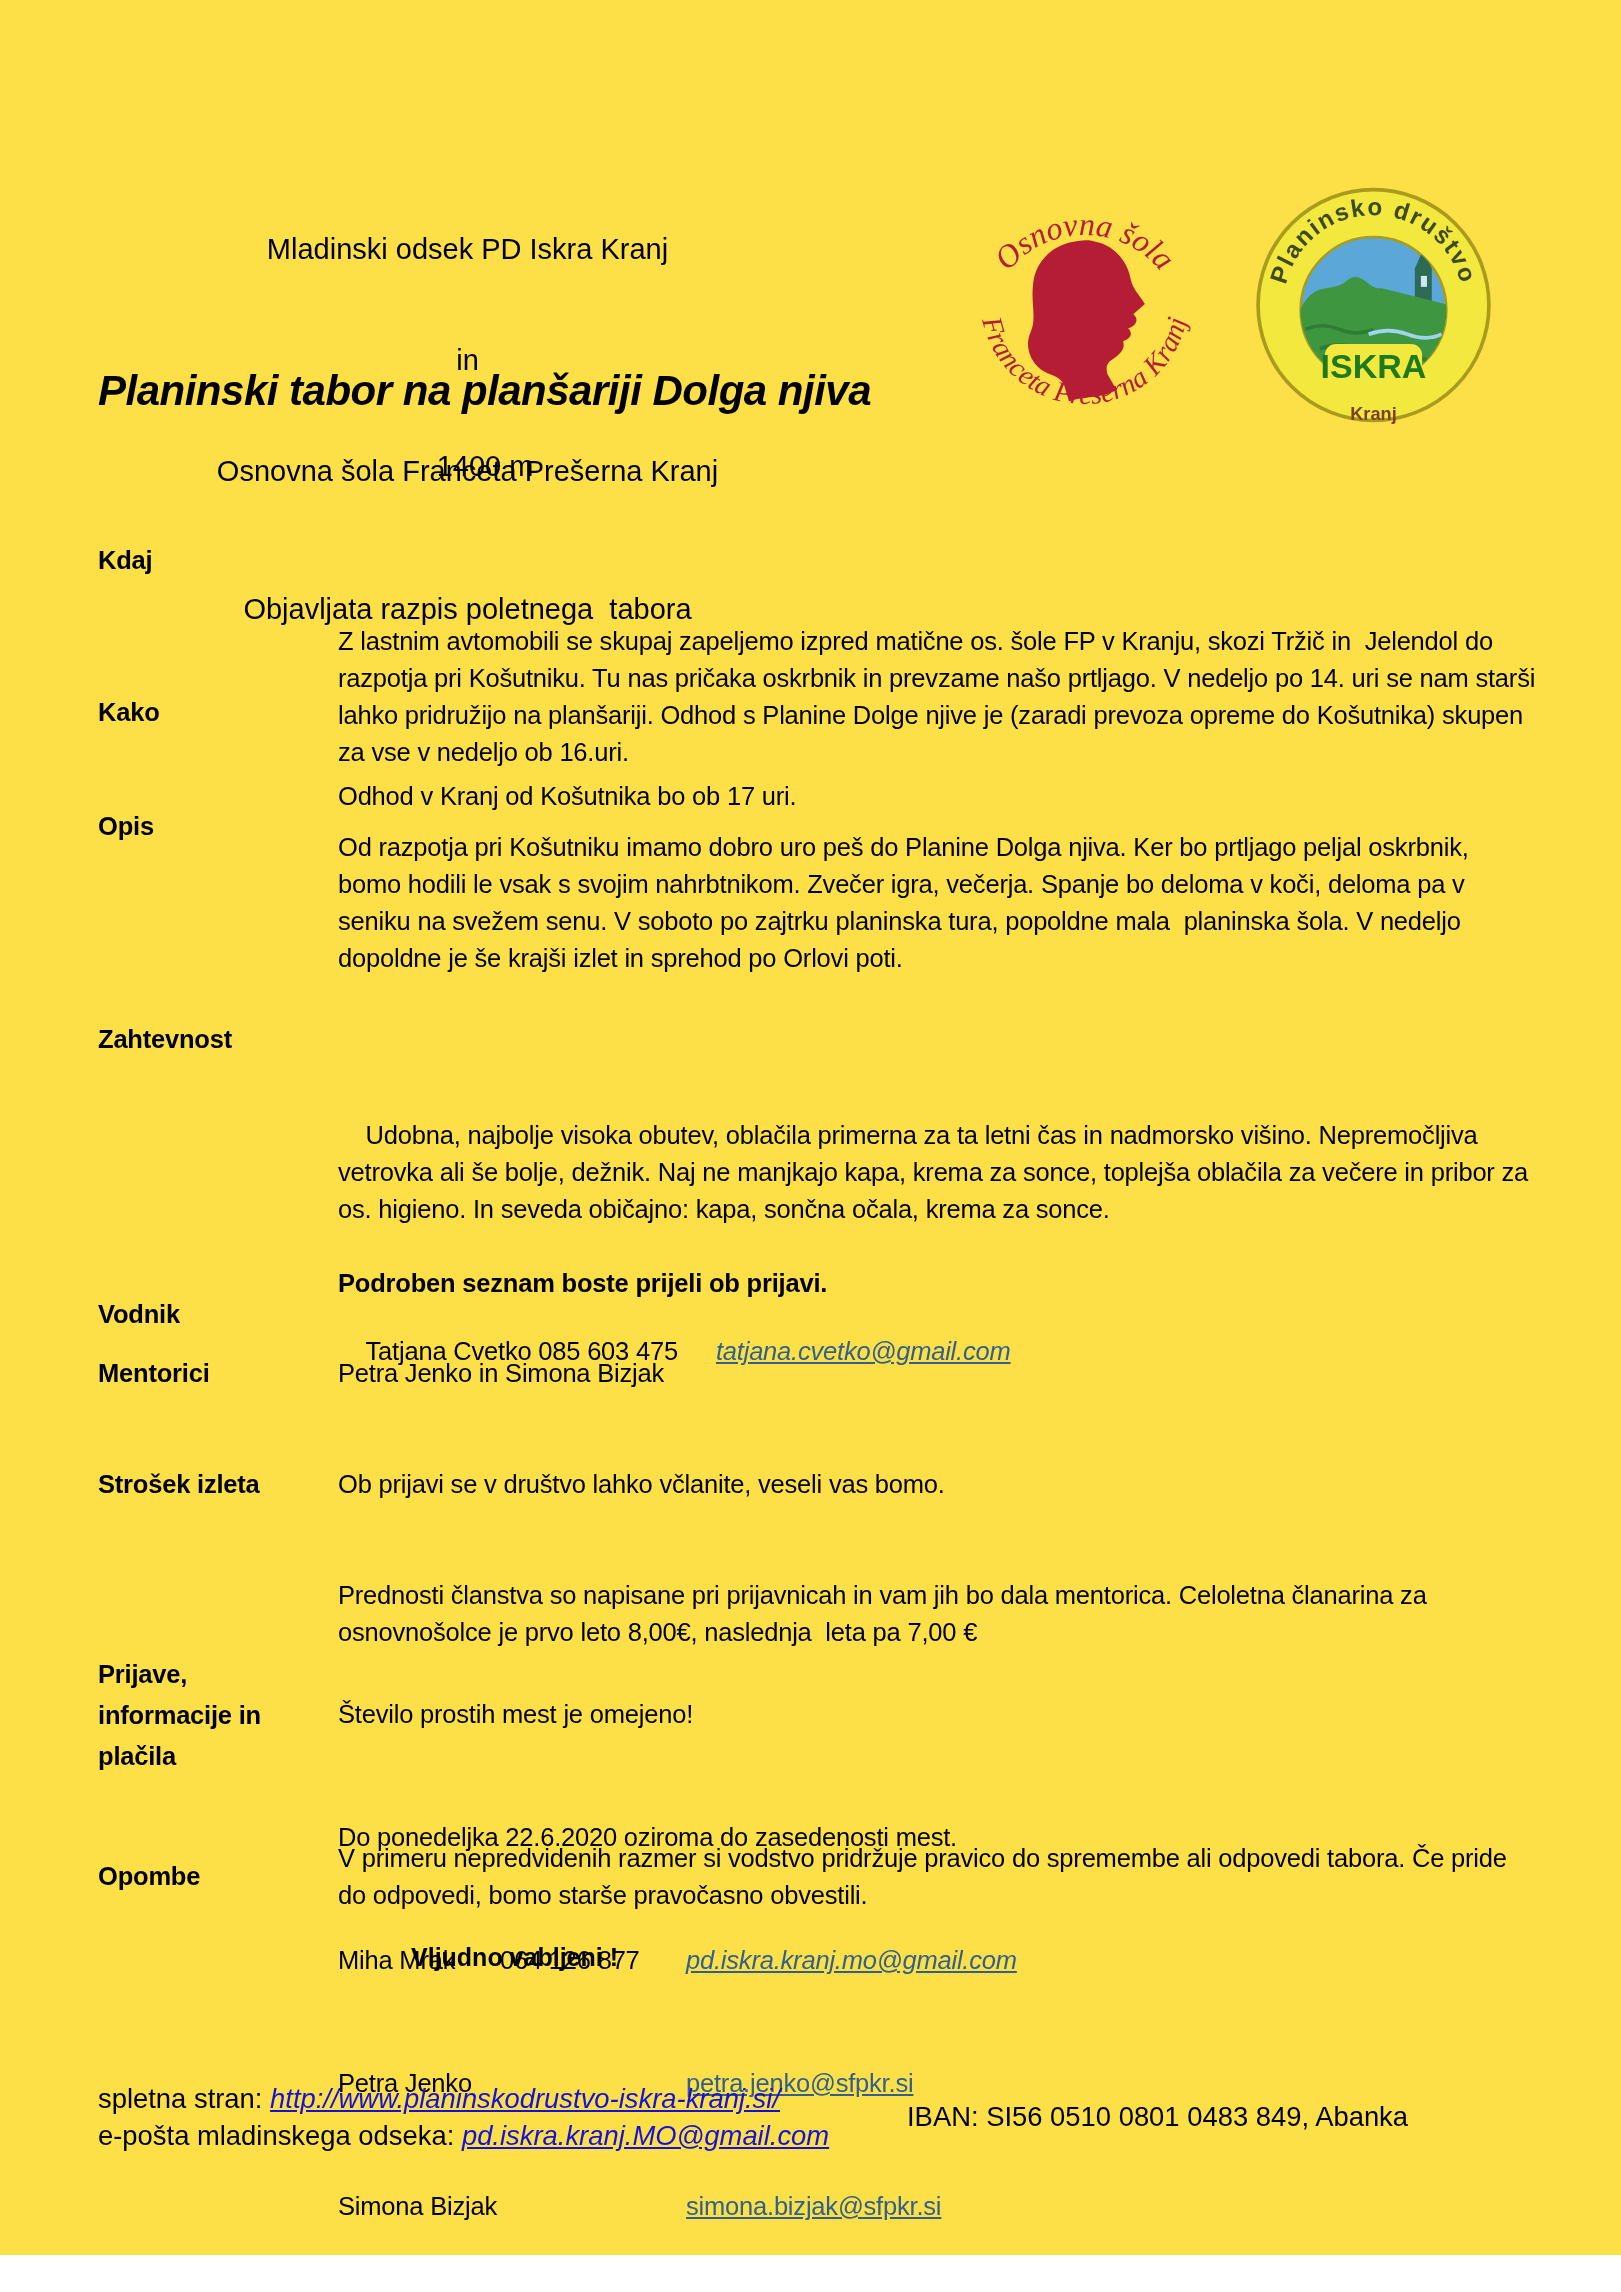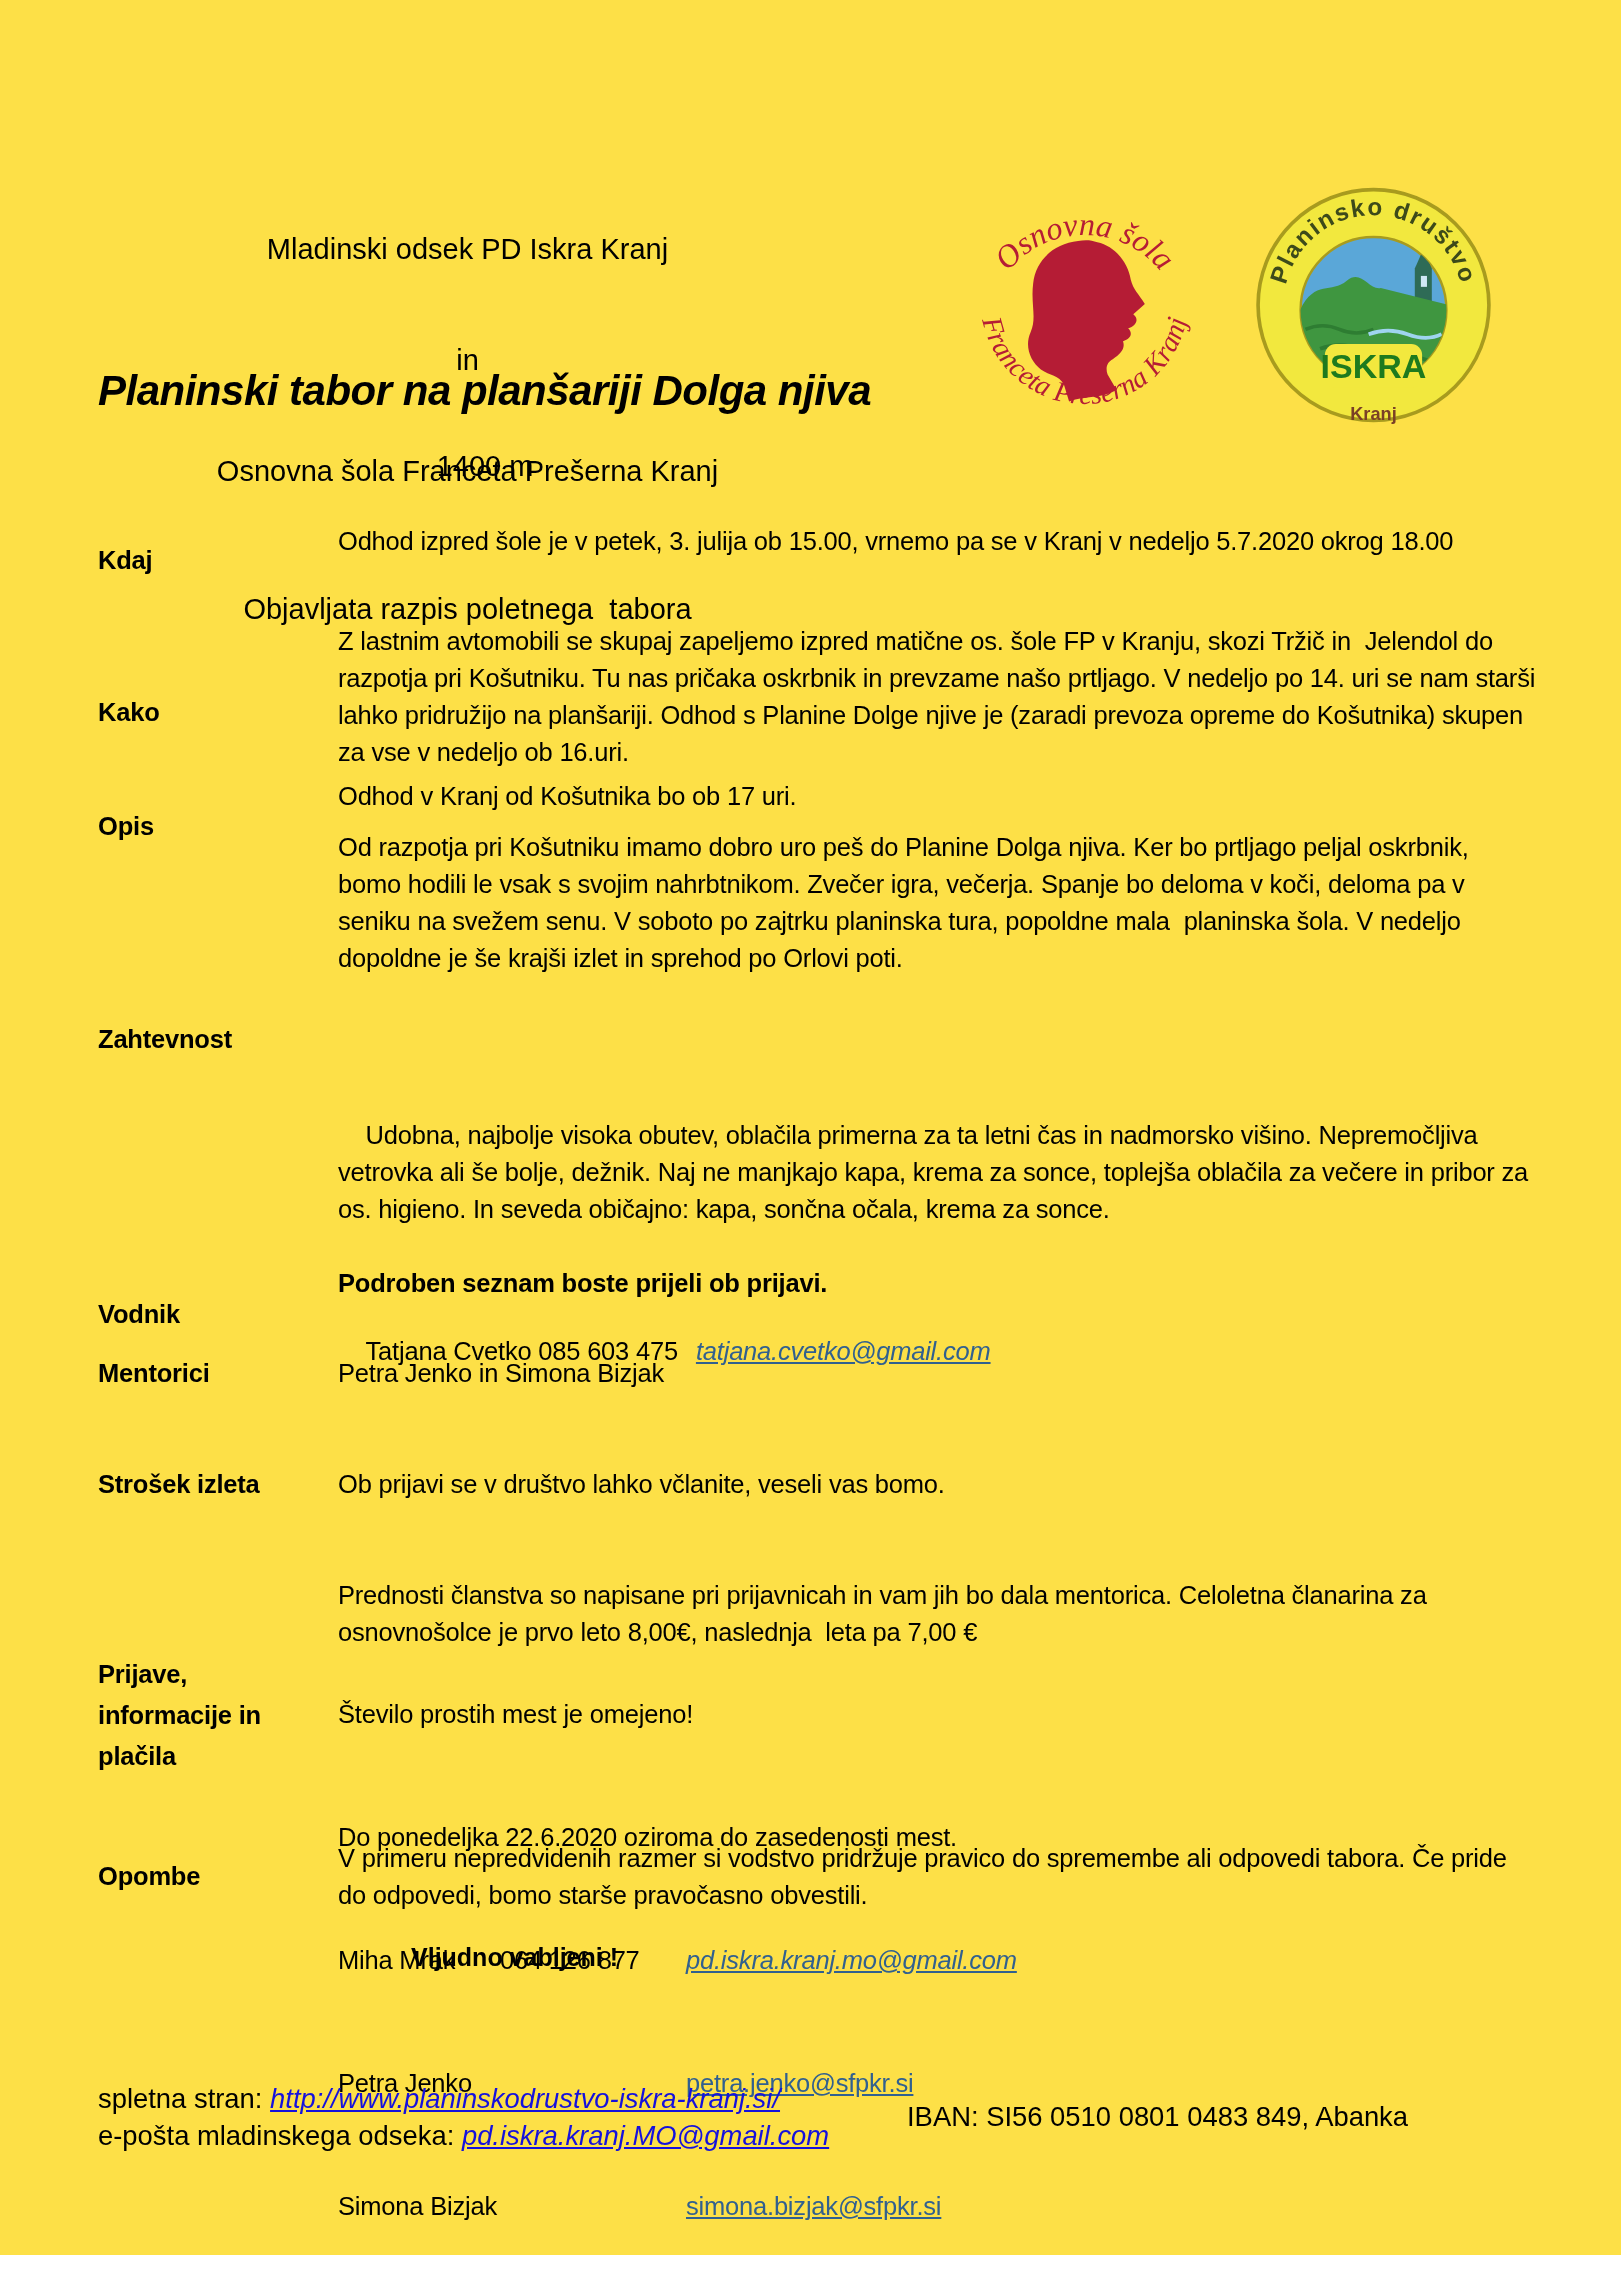--- a/index.html
+++ b/index.html
@@ -56,21 +56,21 @@
   .lbl-mentorici { top:1355px; }  .cnt-mentorici { top:1355px; }
   .lbl-strosek { top:1466px; }    .cnt-strosek { top:1392px; }
   .lbl-prijave { top:1654px; width:206px; line-height:41px; }
   .cnt-prijave { top:1612px; line-height:41px; }
   .lbl-opombe { top:1858px; }     .cnt-opombe { top:1840px; }
 
   .contact-row { display:flex; }
   .c-name  { width:162px; }
   .c-phone { width:186px; }
 
-  .vodnik-email { margin-left:18px; }
+  .vodnik-email { margin-left:38px; }
 
   .closing {
     position:absolute; left:98px; top:1939px; width:833px; text-align:center;
     font-size:25px; line-height:37px; font-weight:bold;
   }
 
   .footer-left {
     position:absolute; left:98px; top:2080px;
     font-size:27.4px; line-height:37px;
   }
@@ -143,21 +143,20 @@
       <path d="M 56,144 Q 72,138 88,144 T 120,144" stroke="#2e7d32" stroke-width="3" fill="none"></path>
       <path d="M 96,132 Q 112,126 128,132 T 156,132" stroke="#9fd4ef" stroke-width="3" fill="none"></path>
       <path d="M 108,152 Q 124,146 140,152 T 168,152" stroke="#2e7d32" stroke-width="3" fill="none"></path>
     </g>
     <rect x="60" y="140" width="80" height="36" rx="9" style="fill:var(--club-yellow,#f2e83e)"></rect>
     <text x="100" y="168" text-anchor="middle" font-family="Liberation Sans, sans-serif" font-weight="bold" font-size="28" style="fill:var(--club-iskra-text,#1e7a1e)">ISKRA</text>
     <text x="100" y="203" text-anchor="middle" font-family="Liberation Sans, sans-serif" font-weight="bold" font-size="15" style="fill:var(--club-kranj-text,#7a4026)">Kranj</text>
   </svg>
 
   <div class="lbl lbl-kdaj">Kdaj</div>
-  <div class="cnt cnt-kdaj">Odhod izpred šole je v petek, 3. julija ob 15.00, vrnemo pa se v Kranj v nedeljo 5.7.2020 okrog 18.00</div>
 
   <div class="lbl lbl-kako">Kako</div>
   <div class="cnt cnt-kako-p1">Z lastnim avtomobili se skupaj zapeljemo izpred matične os. šole FP v Kranju, skozi Tržič in  Jelendol do razpotja pri Košutniku. Tu nas pričaka oskrbnik in prevzame našo prtljago. V nedeljo po 14. uri se nam starši lahko pridružijo na planšariji. Odhod s Planine Dolge njive je (zaradi prevoza opreme do Košutnika) skupen za vse v nedeljo ob 16.uri.</div>
   <div class="cnt cnt-kako-p2">Odhod v Kranj od Košutnika bo ob 17 uri.</div>
 
   <div class="lbl lbl-opis">Opis</div>
   <div class="cnt cnt-opis">Od razpotja pri Košutniku imamo dobro uro peš do Planine Dolga njiva. Ker bo prtljago peljal oskrbnik, bomo hodili le vsak s svojim nahrbtnikom. Zvečer igra, večerja. Spanje bo deloma v koči, deloma pa v seniku na svežem senu. V soboto po zajtrku planinska tura, popoldne mala  planinska šola. V nedeljo dopoldne je še krajši izlet in sprehod po Orlovi poti.</div>
 
   <div class="lbl lbl-zahtevnost">Zahtevnost</div>
 

